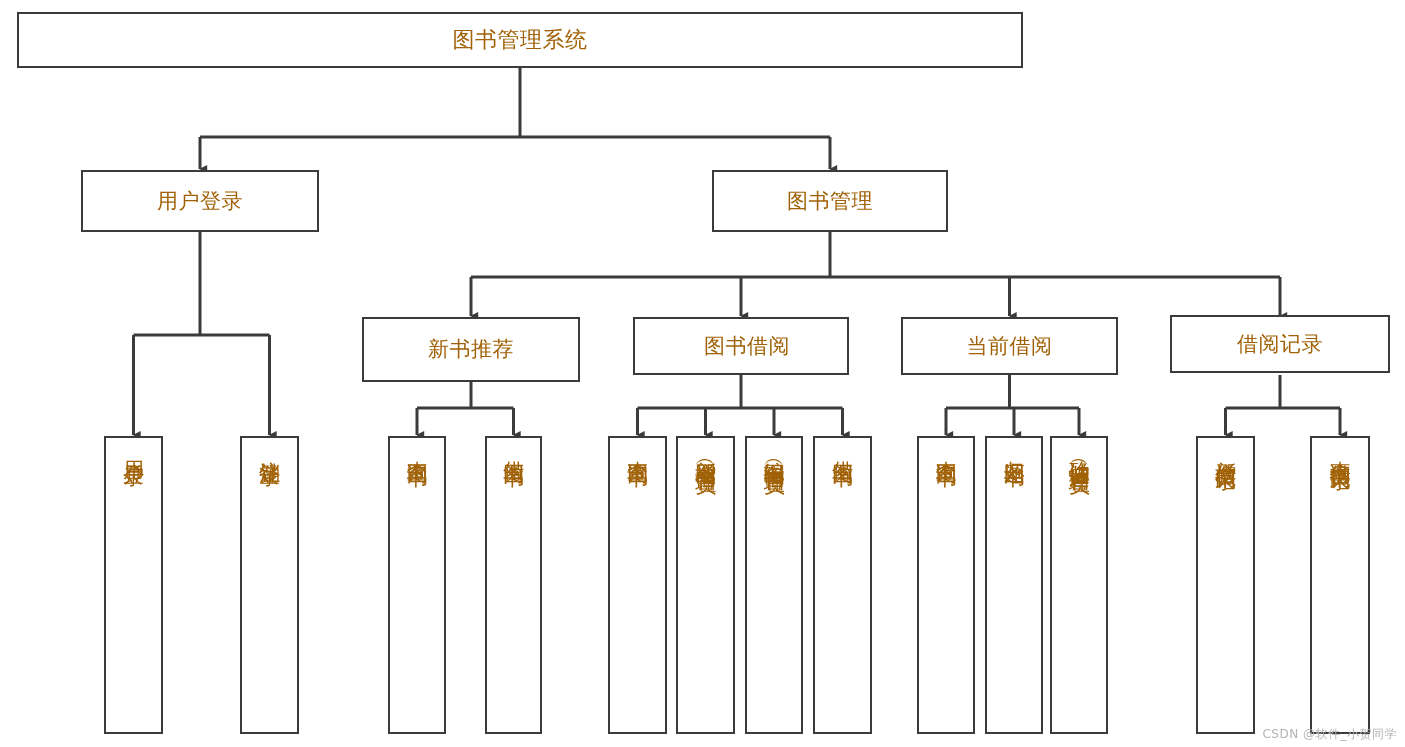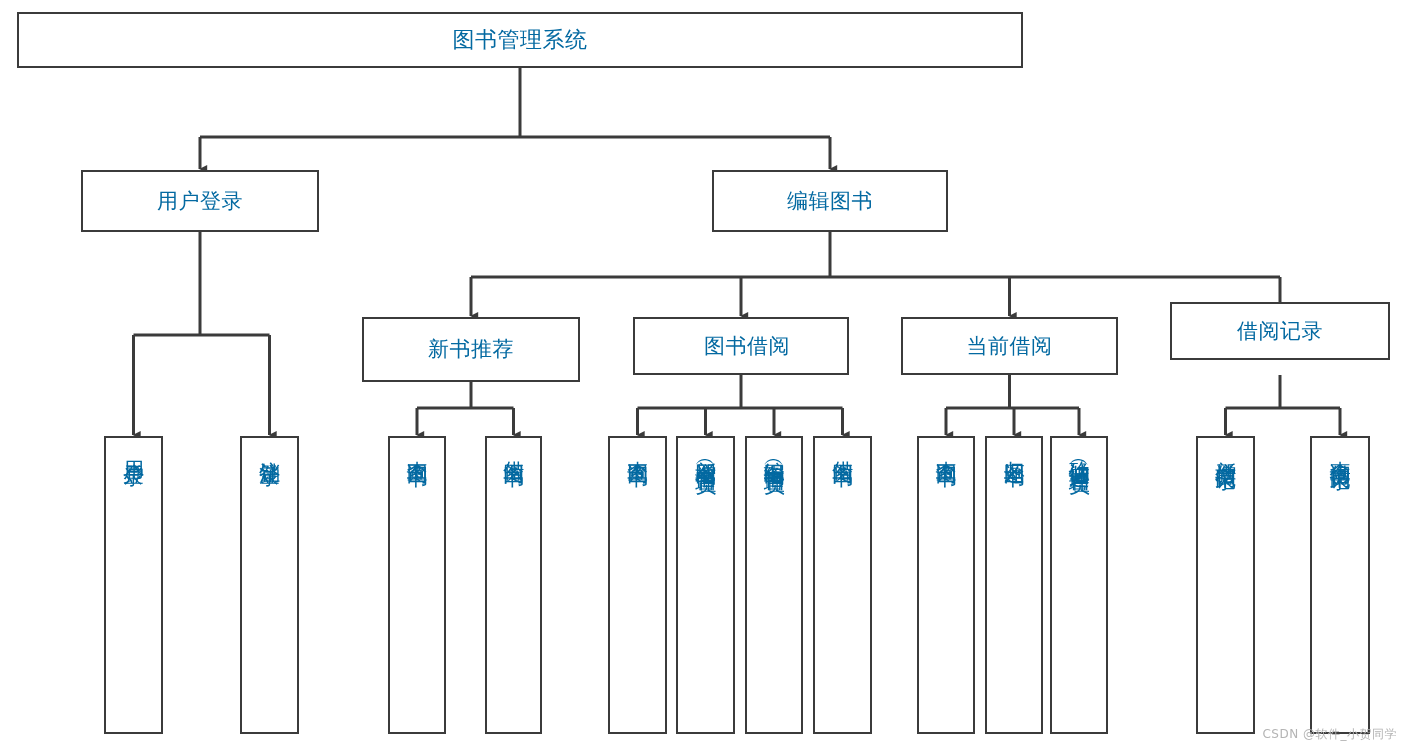--- a/index.html
+++ b/index.html
@@ -29,21 +29,21 @@
     pointer-events: none;
   }
   .node {
     position: absolute;
     box-sizing: border-box;
     border: 2px solid #3b3b3b;
     background: #ffffff;
     display: flex;
     align-items: center;
     justify-content: center;
-    color: #0369a1;
+    color: #a16207;
   }
   .node-label {
     white-space: pre;
     letter-spacing: 0.5px;
     line-height: 1.15;
     text-align: center;
   }
   .node.horiz .node-label {
     writing-mode: horizontal-tb;
     font-size: 21px;
@@ -119,32 +119,32 @@
   </svg>
 
   <div id="node-layer">
       <div class="node horiz root" style="left: 17px; top: 12px; width: 1006px; height: 56px;">
         <span class="node-label">图书管理系统</span>
       </div>
       <div class="node horiz" style="left: 81px; top: 170px; width: 238px; height: 62px;">
         <span class="node-label">用户登录</span>
       </div>
       <div class="node horiz" style="left: 712px; top: 170px; width: 236px; height: 62px;">
-        <span class="node-label">编辑图书</span>
+        <span class="node-label">图书管理</span>
       </div>
       <div class="node horiz" style="left: 362px; top: 317px; width: 218px; height: 65px;">
         <span class="node-label">新书推荐</span>
       </div>
       <div class="node horiz" style="left: 633px; top: 317px; width: 216px; height: 58px; padding-left: 12px;">
         <span class="node-label">图书借阅</span>
       </div>
       <div class="node horiz" style="left: 901px; top: 317px; width: 217px; height: 58px;">
         <span class="node-label">当前借阅</span>
       </div>
-      <div class="node horiz" style="left: 1170px; top: 302px; width: 220px; height: 58px;">
+      <div class="node horiz" style="left: 1170px; top: 315px; width: 220px; height: 58px;">
         <span class="node-label">借阅记录</span>
       </div>
       <div class="node vert" style="left: 104px; top: 436px; width: 59px; height: 298px;">
         <span class="node-label">用户登录</span>
       </div>
       <div class="node vert" style="left: 240px; top: 436px; width: 59px; height: 298px;">
         <span class="node-label">注销登录</span>
       </div>
       <div class="node vert" style="left: 388px; top: 436px; width: 58px; height: 298px;">
         <span class="node-label">查询图书</span>

